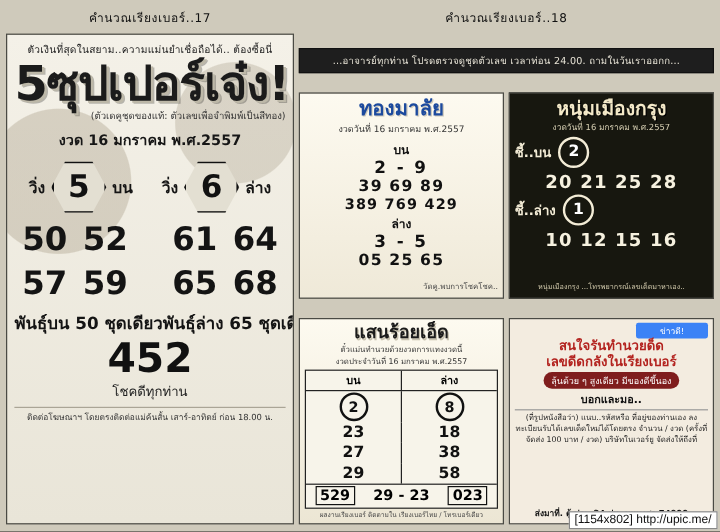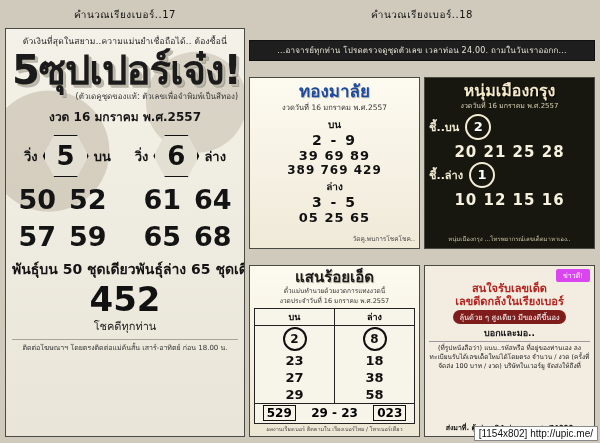--- a/index.html
+++ b/index.html
@@ -169,22 +169,22 @@
   .tbl-foot{
     display:flex;align-items:center;justify-content:space-around;
     border-top:1px solid #222;font-size:12px;font-weight:bold;padding:1px 0;
   }
   .boxed{border:1px solid #111;padding:0 3px;}
   .rr-note{text-align:center;font-size:5.5px;color:#444;margin-top:1px;}
 
   
   .ad{background:#f3ece0;padding:3px 4px;display:flex;flex-direction:column;}
   .ad-tag{
-    align-self:flex-end;background:#d946ef;color:#fff;font-size:7px;
-    padding:1px 7px;border-radius:2px;
+    align-self:flex-end;background:#3b82f6;color:#fff;font-size:7px;
+    padding:1px 20px;border-radius:2px;
   }
   .ad-t1{text-align:center;font-size:11px;font-weight:bold;color:#b3231f;line-height:1.2;}
   .ad-t2{text-align:center;font-size:11px;font-weight:bold;color:#b3231f;line-height:1.2;}
   .ad-pill{
     align-self:center;background:#7f1d1d;color:#fff;font-size:7.5px;
     padding:1px 6px;border-radius:8px;margin:2px 0;
   }
   .ad-line{text-align:center;font-size:9px;font-weight:bold;color:#111;border-bottom:1px solid #999;padding-bottom:1px;}
   .ad-body{font-size:6.5px;color:#222;text-align:center;line-height:1.35;margin-top:2px;}
   .ad-foot{text-align:center;font-size:7px;font-weight:bold;color:#111;margin-top:auto;}
@@ -326,21 +326,21 @@
             <span class="boxed">529</span>
             <span>29 - 23</span>
             <span class="boxed">023</span>
           </div>
         </div>
         <div class="rr-note">ผลงานเรียงเบอร์ ติดตามใน เรียงเบอร์ไทย / โทรเบอร์เดียว</div>
       </div>
 
       <div class="card ad">
         <div class="ad-tag">ข่าวดี!</div>
-        <div class="ad-t1">สนใจรับเลขเด็ด</div>
+        <div class="ad-t1">สนใจรันทำนวยด็ด</div>
         <div class="ad-t2">เลขดีดกลังในเรียงเบอร์</div>
         <div class="ad-pill">ลุ้นด้วย ๆ สูงเดียว มีของดีขึ้นอง</div>
         <div class="ad-line">บอกและมอ..</div>
         <div class="ad-body">(ที่รูปหนังสือว่า) แนบ..รหัสหรือ ที่อยู่ของท่านเอง ลงทะเบียนรับได้เลขเด็ดใหม่ได้โดยตรง จำนวน / งวด (ครั้งที่จัดส่ง 100 บาท / งวด) บริษัทในเวอร์ยู จัดส่งให้ถึงที่</div>
         <div class="ad-foot">ส่งมาที่. ตู้ ปณ. 24 ปท. พหุพงศา 74000</div>
       </div>
     </div>
   </div>
 
   <div class="wm">[1154x802] http://upic.me/</div>

